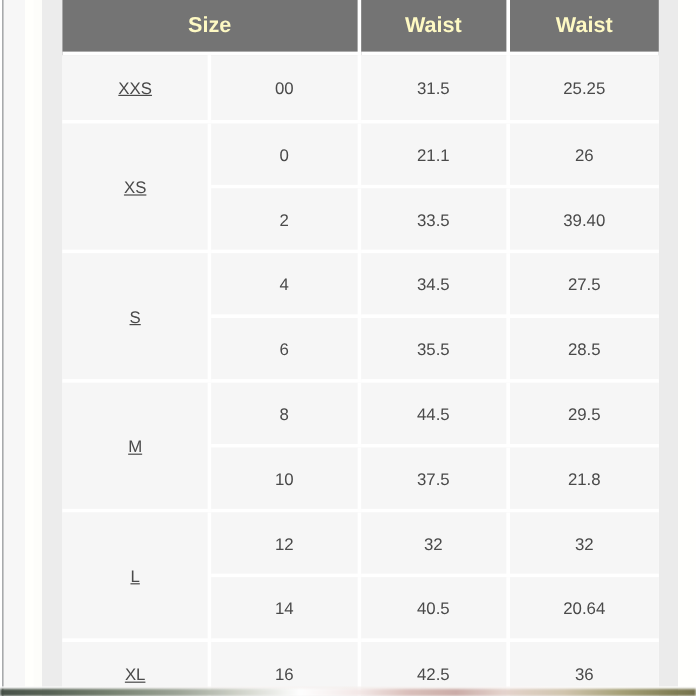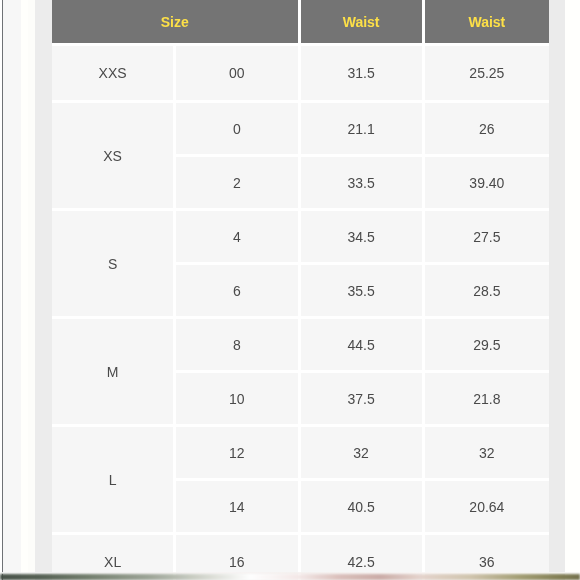--- a/index.html
+++ b/index.html
@@ -86,34 +86,34 @@
     vertical-align: middle;
     color: #4a4a4a;
     font-size: 14px;
     background: #f6f6f6;
     border-right: 3px solid #ffffff;
     border-bottom: 3px solid #ffffff;
     padding: 0;
   }
   table.size-chart th {
     background: #747474;
-    color: #fde047;
-    font-size: 14px;
+    color: #fef9c3;
+    font-size: 18px;
     font-weight: bold;
     height: 43px;
     border-bottom: 3px solid #ffffff;
   }
   table.size-chart th:last-child,
   table.size-chart td:last-child {
     border-right: none;
   }
   td.size-group {
     border-right: 3px solid #ffffff;
   }
-  .col-label { width: 108px; }
+  .col-label { width: 108px; text-decoration: underline; }
   .col-num   { width: 117px; }
   .col-bust  { width: 125px; }
   .col-waist { width: 147px; }
 
   tr.data-row td { height: 51px; }
   tr.data-row-tall td { height: 54px; }
 </style>
 </head>
 <body>
 

